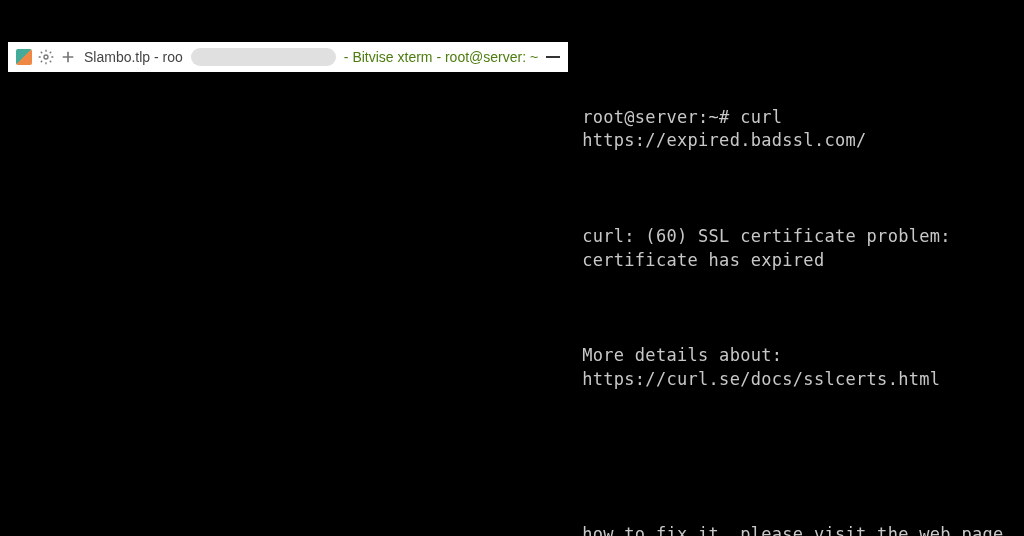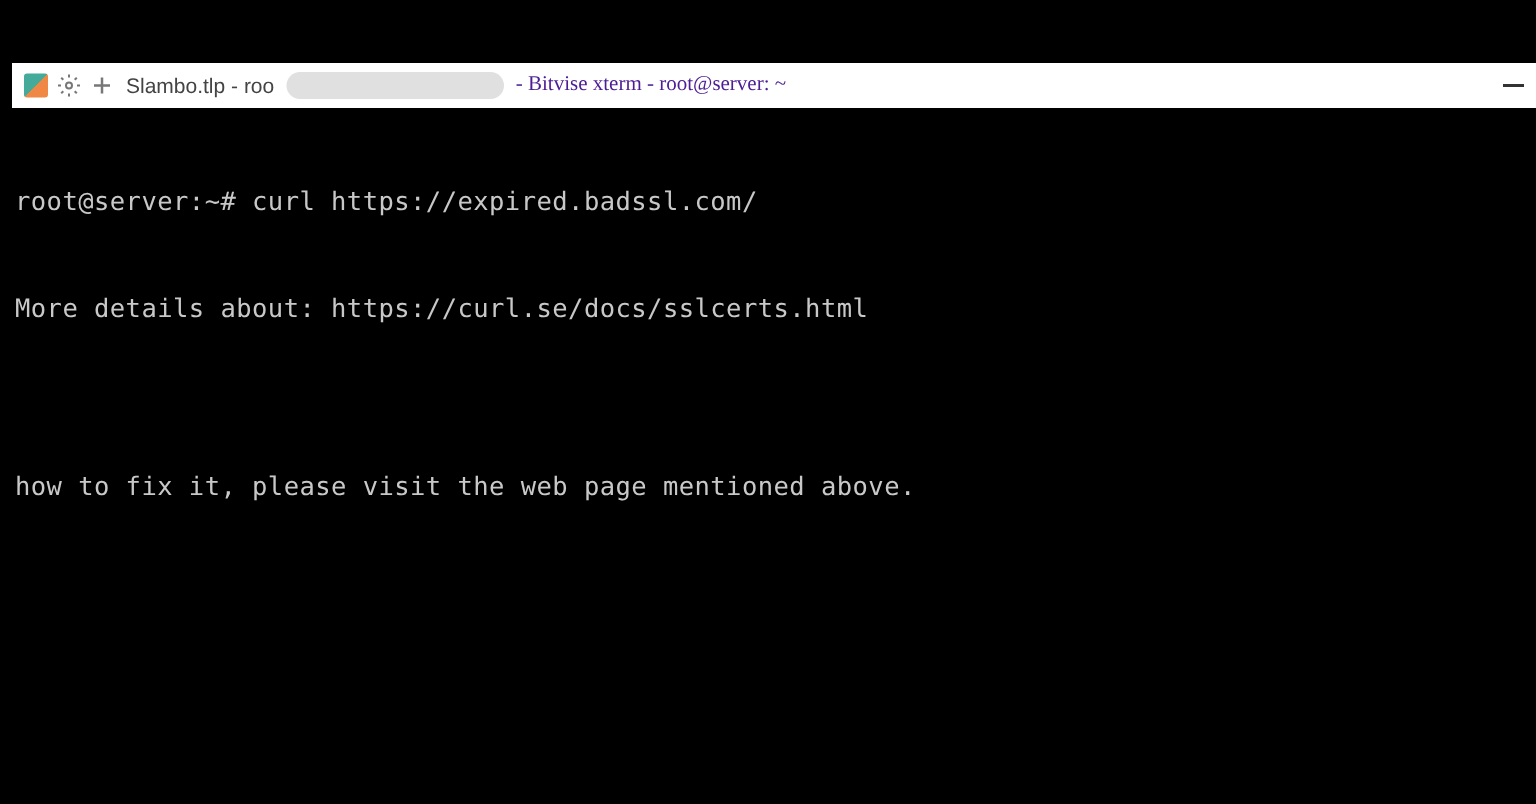--- a/index.html
+++ b/index.html
@@ -15,21 +15,21 @@
       overflow: hidden;
     }
     .window {
       position: absolute;
       top: 42px;
       left: 8px;
       right: 0;
       bottom: 0;
       background: #000;
       display: flex;
-      flex-direction: column;
+      flex-direction: row;
     }
     .titlebar {
       height: 30px;
       background: #fff;
       display: flex;
       align-items: center;
       padding: 0 8px;
       gap: 8px;
       color: #444;
       font-family: -apple-system, 'Segoe UI', sans-serif;
@@ -58,23 +58,22 @@
     }
     .redacted {
       width: 145px;
       height: 18px;
       background: #e0e0e0;
       border-radius: 9px;
       flex: 0 0 auto;
     }
     .title-text-right {
       flex: 1 1 auto;
-      color: #4c1d95;
+      color: #4d7c0f;
       white-space: nowrap;
-      font-family: Liberation Serif, serif;
     }
     .window-controls {
       display: flex;
       align-items: center;
       gap: 12px;
       margin-left: auto;
     }
     .minimize-btn {
       width: 14px;
       height: 2px;
@@ -86,21 +85,21 @@
       padding: 4px 2px;
       font-size: 17px;
       line-height: 1.4;
       color: #c8c8c8;
       white-space: pre-wrap;
       word-wrap: break-word;
       font-family: 'Consolas', 'Menlo', 'Monaco', monospace;
       letter-spacing: 0.3px;
     }
     .terminal-line {
-      margin: 0;
+      margin: 12px;
       padding: 0;
     }
   </style>
 </head>
 <body>
 
 <div class="window">
   <div class="titlebar">
     <div class="titlebar-icons">
       <div class="app-icon"></div>
@@ -118,18 +117,19 @@
     </div>
     <span class="title-text">Slambo.tlp - roo</span>
     <div class="redacted"></div>
     <span class="title-text-right">- Bitvise xterm - root@server: ~</span>
     <div class="window-controls">
       <div class="minimize-btn"></div>
     </div>
   </div>
   <div class="terminal">
     <div class="terminal-line">root@server:~# curl https://expired.badssl.com/</div>
+    <div class="terminal-line">curl: (60) SSL certificate problem: certificate has expired</div>
     <div class="terminal-line">More details about: https://curl.se/docs/sslcerts.html</div>
     <div class="terminal-line"></div>
     <div class="terminal-line">how to fix it, please visit the web page mentioned above.</div>
     
   </div>
 </div>
 
 </body></html>

